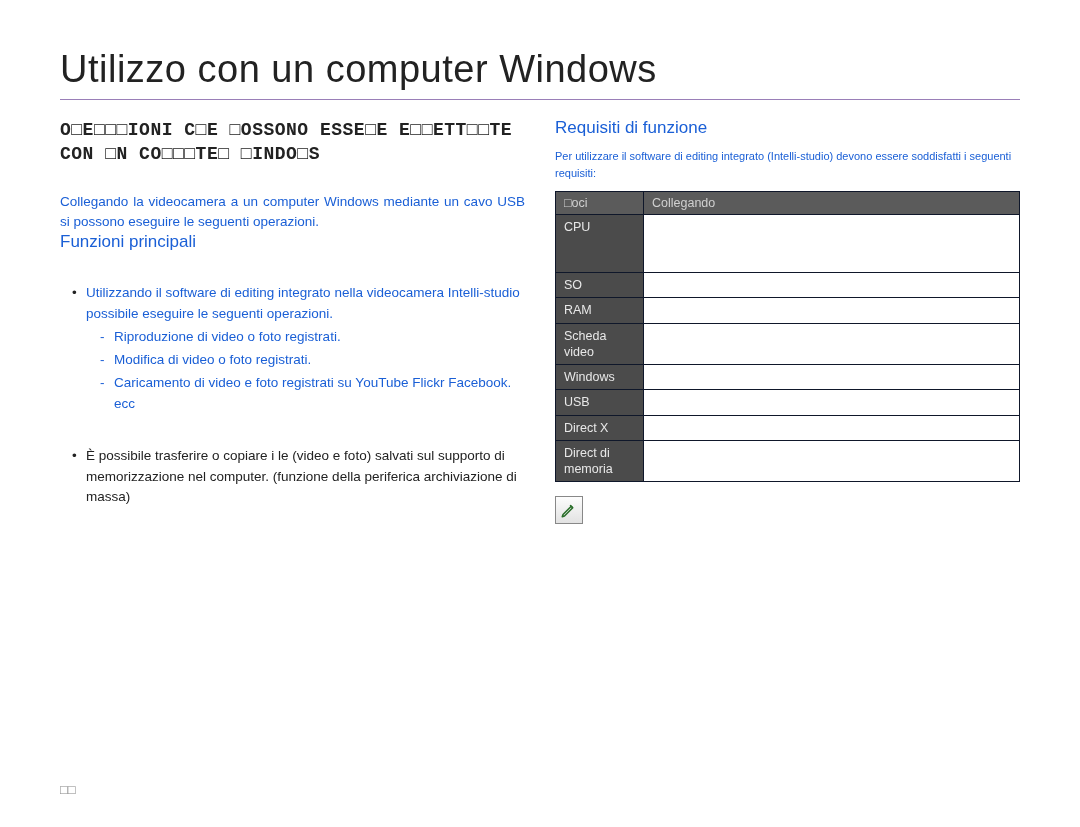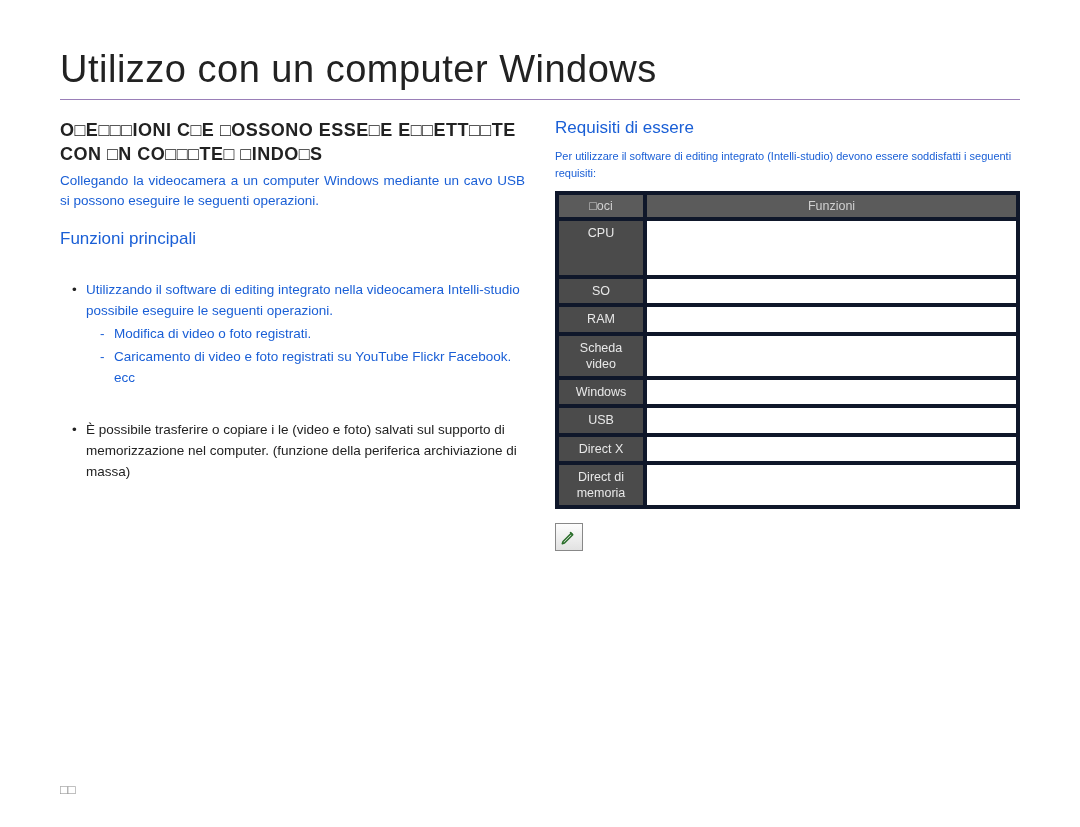--- a/index.html
+++ b/index.html
@@ -26,29 +26,29 @@
   }
   .col {
     flex: 1 1 0;
     min-width: 0;
   }
   .section-heading-bold {
     font-size: 18px;
     font-weight: 700;
     color: #222;
     line-height: 1.35;
-    margin-bottom: 4px;
+    margin-bottom: 25px;
     text-transform: uppercase;
     letter-spacing: 0.5px;
+    font-family: Liberation Mono, monospace;
   }
   .intro {
     font-size: 13.5px;
     color: #1a5fd6;
     line-height: 1.5;
-    margin-bottom: 18px;
     text-align: justify;
   }
   .sub-heading {
     font-size: 17px;
     color: #1a5fd6;
     font-weight: 400;
     margin-bottom: 10px;
   }
   .bullets {
     padding-left: 12px;
@@ -95,23 +95,23 @@
     margin-bottom: 10px;
   }
   table.req {
     width: 100%;
     border-collapse: collapse;
     background: #4b4b4b;
     font-size: 12.5px;
     color: #e8e8e8;
   }
   table.req th, table.req td {
-    border: 4px solid #0f172a;
+    border: 1px solid #0f172a;
     padding: 4px 8px;
-    text-align: center;
+    text-align: left;
     font-weight: 400;
     vertical-align: top;
   }
   table.req th {
     background: #5b5b5b;
     color: #d0d0d0;
     font-weight: 400;
   }
   table.req td.label {
     width: 88px;
@@ -157,39 +157,40 @@
     <div class="col">
       <div class="section-heading-bold">O□E□□□IONI C□E □OSSONO ESSE□E E□□ETT□□TE CON □N CO□□□TE□ □INDO□S</div>
       <p class="intro">Collegando la videocamera a un computer Windows mediante un cavo USB si possono eseguire le seguenti operazioni.</p>
 
       <div class="sub-heading">Funzioni principali</div>
 
       <ul class="bullets">
         <li>
           <span class="lead">Utilizzando il software di editing integrato nella videocamera Intelli-studio    possibile eseguire le seguenti operazioni.</span>
           <ul class="sub-list">
+            <li>Riproduzione di video o foto registrati.</li>
             <li>Modifica di video o foto registrati.</li>
             <li>Caricamento di video e foto registrati su YouTube  Flickr  Facebook. ecc</li>
           </ul>
         </li>
         <li>
           <span class="rest">È possibile trasferire o copiare i  le (video e foto) salvati sul supporto di memorizzazione nel computer. (funzione della periferica archiviazione di massa)</span>
         </li>
       </ul>
     </div>
 
     <div class="col">
-      <div class="sub-heading">Requisiti di essere</div>
+      <div class="sub-heading">Requisiti di funzione</div>
       <p class="req-intro">Per utilizzare il software di editing integrato (Intelli-studio)  devono essere soddisfatti i seguenti requisiti:</p>
 
       <table class="req">
         <thead>
           <tr>
             <th>□oci</th>
-            <th>Funzioni</th>
+            <th>Collegando</th>
           </tr>
         </thead>
         <tbody>
           <tr>
             <td class="label" style="height:58px">CPU</td>
             <td class="val"></td>
           </tr>
           <tr>
             <td class="label">SO</td>
             <td class="val"></td>

